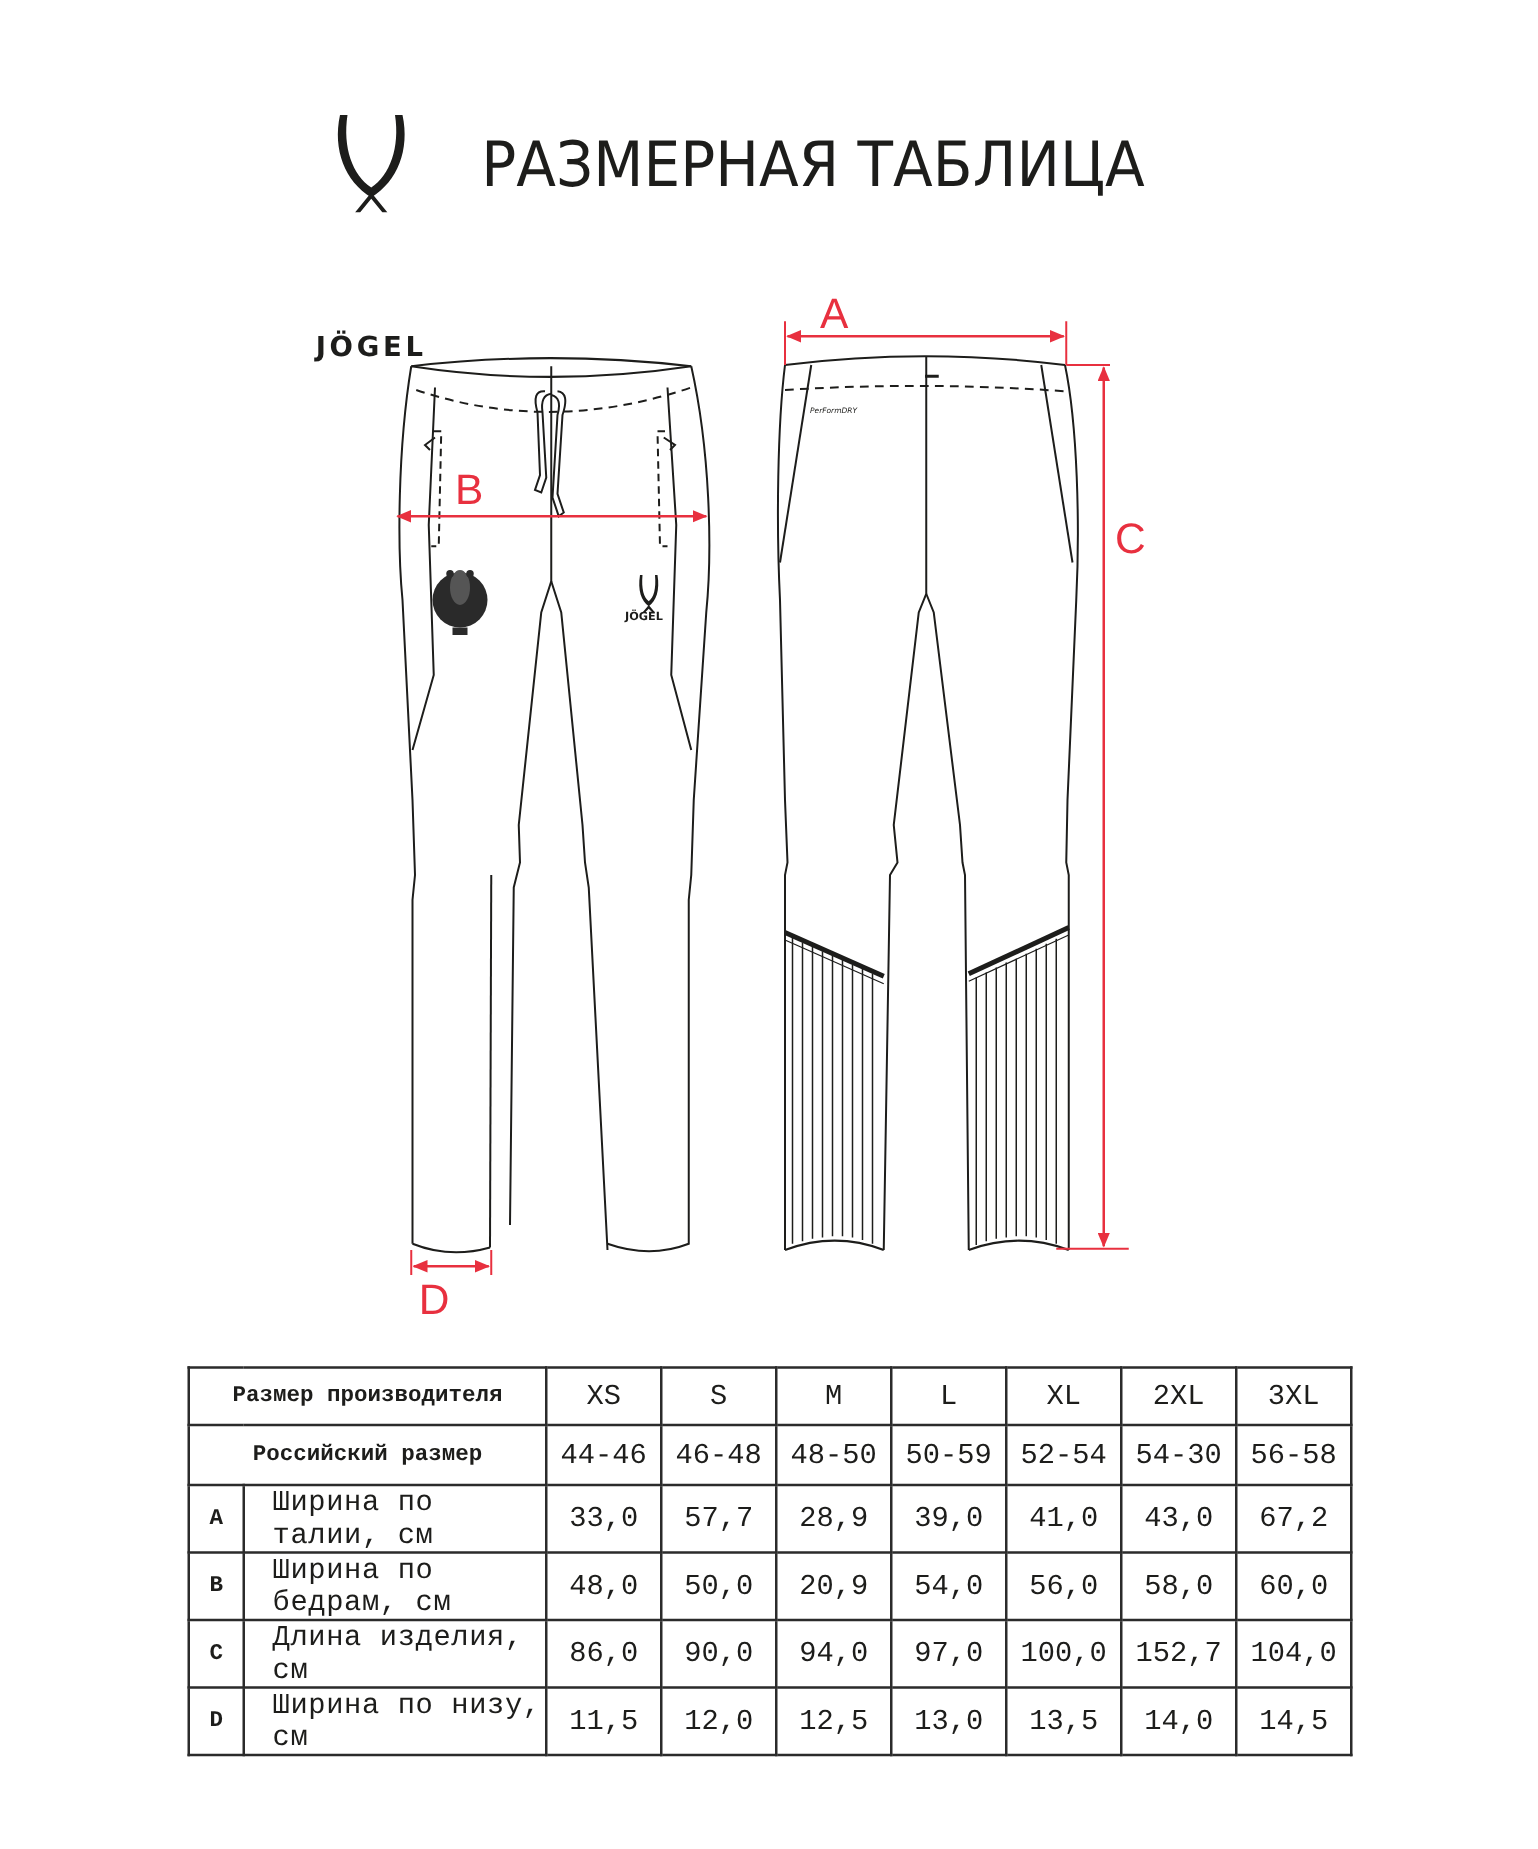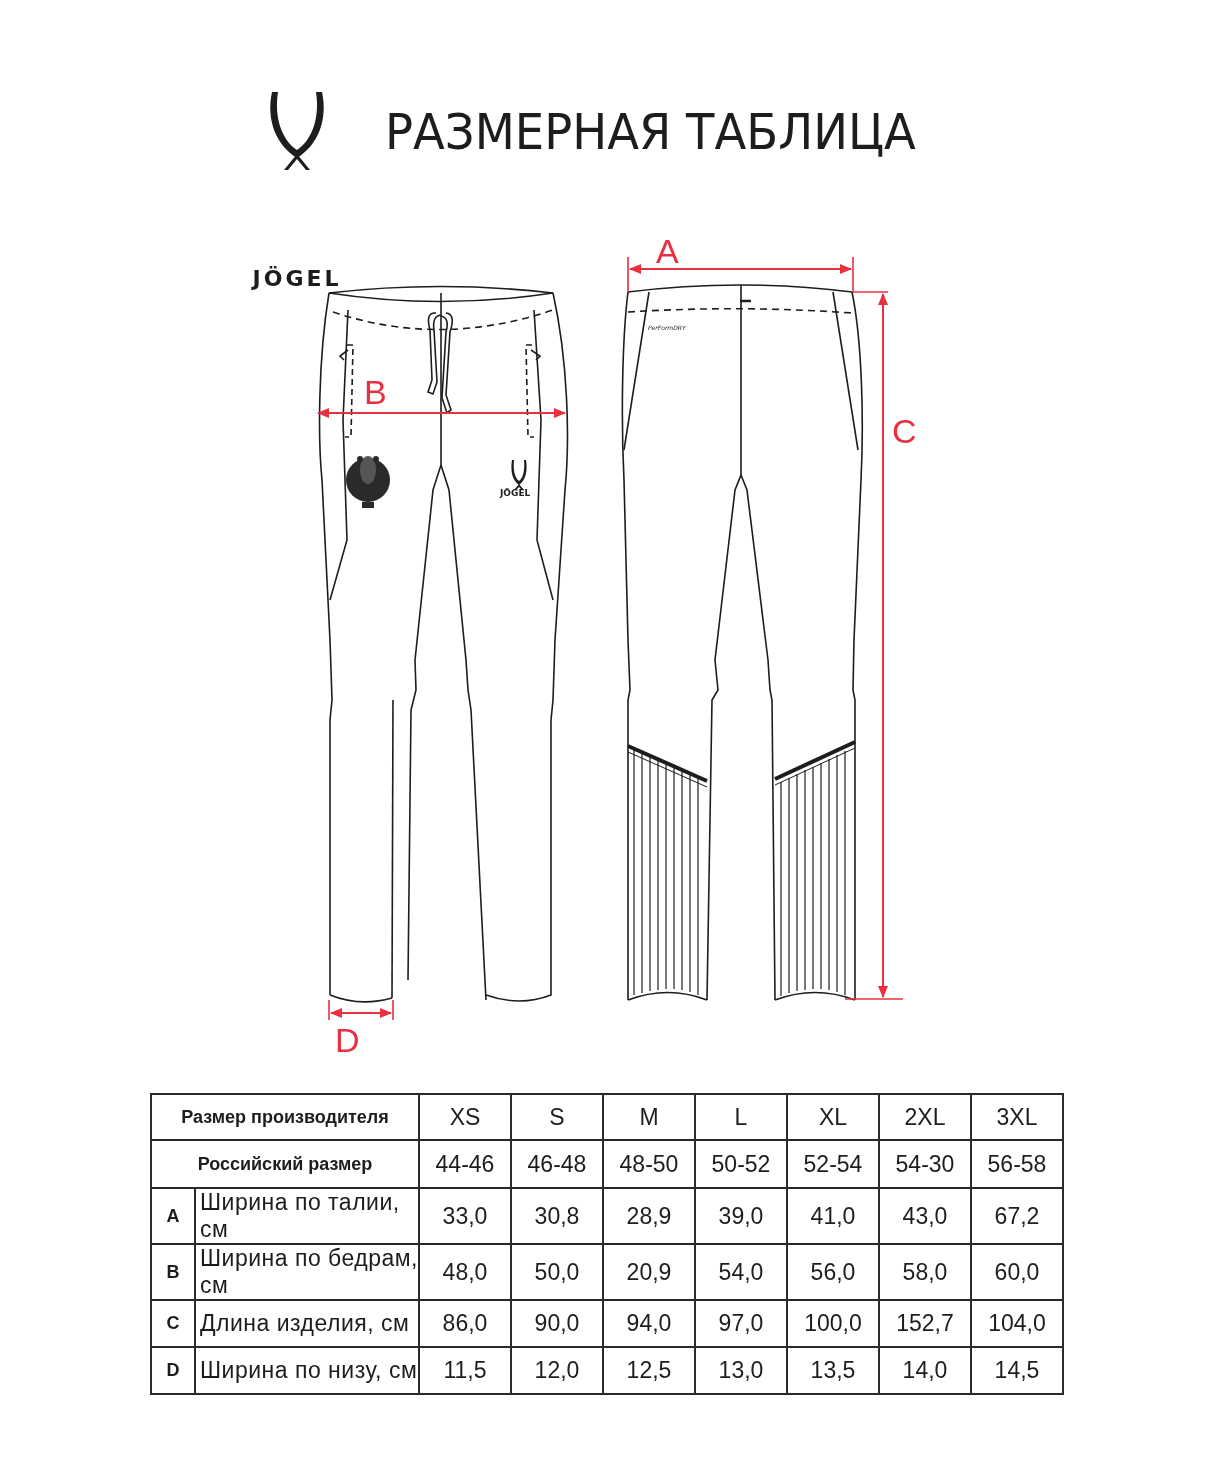--- a/index.html
+++ b/index.html
@@ -5,25 +5,25 @@
   html, body { margin: 0; padding: 0; background: #ffffff; }
   body { width: 1230px; height: 1479px; position: relative; overflow: hidden; font-family: "DejaVu Sans", sans-serif; color: #1d1d1b; }
   .header { position: absolute; left: 0; top: 0; width: 1230px; height: 220px; }
   .logo { position: absolute; left: 236px; top: 90px; width: 122px; height: 118px; }
   .logo svg { position: absolute; left: 30px; top: 0; }
   .logo-text { position: absolute; left: 0; top: 176px; width: 122px; text-align: center; font-family: "DejaVu Sans", sans-serif; font-weight: bold; font-size: 22px; letter-spacing: 3px; color: #1d1d1b; }
   .page-title { position: absolute; left: 385px; top: 102px; font-family: "DejaVu Sans", sans-serif; font-size: 50px; font-weight: normal; letter-spacing: 0px; color: #1d1d1b; transform: scaleX(0.93); transform-origin: left top; line-height: 60px; white-space: nowrap; }
   .drawing { position: absolute; left: 0; top: 220px; width: 1230px; height: 860px; }
   .drawing svg { position: absolute; left: 0; top: 0; }
   .dim-label { position: absolute; font-family: "Liberation Sans", sans-serif; font-size: 34px; color: #e8303f; line-height: 34px; }
-  .size-table { position: absolute; left: 150px; top: 1093px; border-collapse: collapse; font-family: Liberation Sans, sans-serif; color: #1d1d1b; }
+  .size-table { position: absolute; left: 150px; top: 1093px; border-collapse: collapse; font-family: Liberation Mono, monospace; color: #1d1d1b; }
   .size-table td { border: 2px solid #2b2b2b; text-align: center; height: 44px; padding: 0; font-size: 23px; }
   .size-table td.head-label { font-weight: bold; font-size: 18px; }
   .size-table td.letter { font-weight: bold; width: 42px; font-size: 18px; }
-  .size-table td.param { text-align: left; padding-left: 4px; width: 218px; letter-spacing: 0.5px; }
+  .size-table td.param { text-align: left; padding-left: 22px; width: 218px; letter-spacing: 0.5px; }
   .size-table td.val { width: 90px; }
 </style>
 </head>
 <body>
 
 <div class="header">
   <div class="logo">
     <svg width="62" height="80" viewBox="0 0 62 80">
       <path d="M6 2 C0 30 10 55 31 68 C52 55 62 30 56 2 L50 2 C54 28 46 50 31 60 C16 50 8 28 12 2 Z" fill="#1d1d1b"></path>
       <path d="M18 80 L31 64 L44 80 L40 80 L31 69 L22 80 Z" fill="#1d1d1b"></path>
@@ -166,30 +166,30 @@
     <td class="val">L</td>
     <td class="val">XL</td>
     <td class="val">2XL</td>
     <td class="val">3XL</td>
   </tr>
   <tr style="height:48px;">
     <td class="head-label" colspan="2">Российский размер</td>
     <td class="val">44-46</td>
     <td class="val">46-48</td>
     <td class="val">48-50</td>
-    <td class="val">50-52</td>
+    <td class="val">50-59</td>
     <td class="val">52-54</td>
     <td class="val">54-30</td>
     <td class="val">56-58</td>
   </tr>
   <tr style="height:47px;">
     <td class="letter">A</td>
     <td class="param">Ширина по талии, см</td>
     <td class="val">33,0</td>
-    <td class="val">30,8</td>
+    <td class="val">57,7</td>
     <td class="val">28,9</td>
     <td class="val">39,0</td>
     <td class="val">41,0</td>
     <td class="val">43,0</td>
     <td class="val">67,2</td>
   </tr>
   <tr style="height:47px;">
     <td class="letter">B</td>
     <td class="param">Ширина по бедрам, см</td>
     <td class="val">48,0</td>

